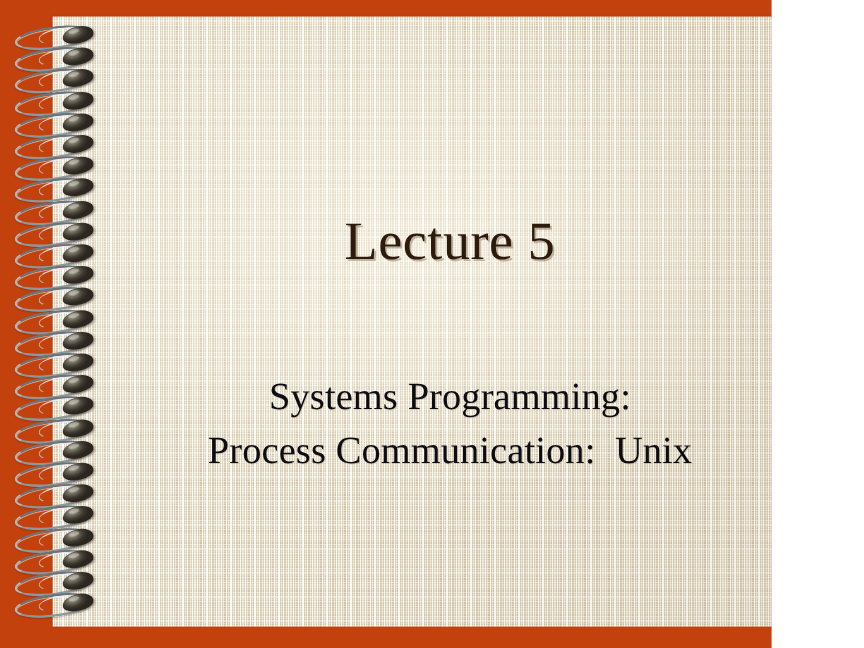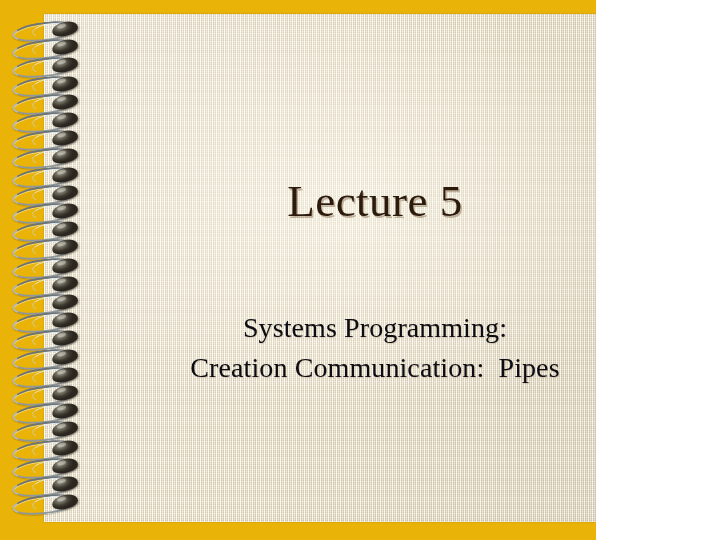--- a/index.html
+++ b/index.html
@@ -10,23 +10,23 @@
   body {
     width: 720px;
     height: 540px;
     overflow: hidden;
     font-family: "Liberation Serif", "DejaVu Serif", serif;
   }
 
   
   #slide {
     position: relative;
-    width: 596px;
+    width: 643px;
     height: 540px;
-    background: #eab308;
+    background: #c2410c;
     overflow: hidden;
   }
 
   
   #paper {
     position: absolute;
     left: 44px;
     top: 14px;
     width: 662px;
     height: 508px;
@@ -150,21 +150,21 @@
   }
 
   #body-block {
     position: absolute;
     left: 44px;
     top: 308px;
     width: 662px;
     text-align: center;
   }
   .body-line {
-    font-size: 28px;
+    font-size: 32px;
     line-height: 1.42;
     color: #0C0C12;
     letter-spacing: 0.1px;
     white-space: pre;
     text-shadow: 0.6px 0.6px 0.4px rgba(170,150,120,0.35);
   }
 </style>
 </head>
 <body>
 
@@ -338,16 +338,16 @@
         <div class="bead-hi"></div>
       </div>
     </div>
 
   <div id="title-block">
     <span id="title-text">Lecture 5</span>
   </div>
 
   <div id="body-block">
     <div class="body-line">Systems Programming:</div>
-    <div class="body-line">Creation Communication:  Pipes</div>
+    <div class="body-line">Process Communication:  Unix</div>
   </div>
 
 </div>
 
 </body></html>

